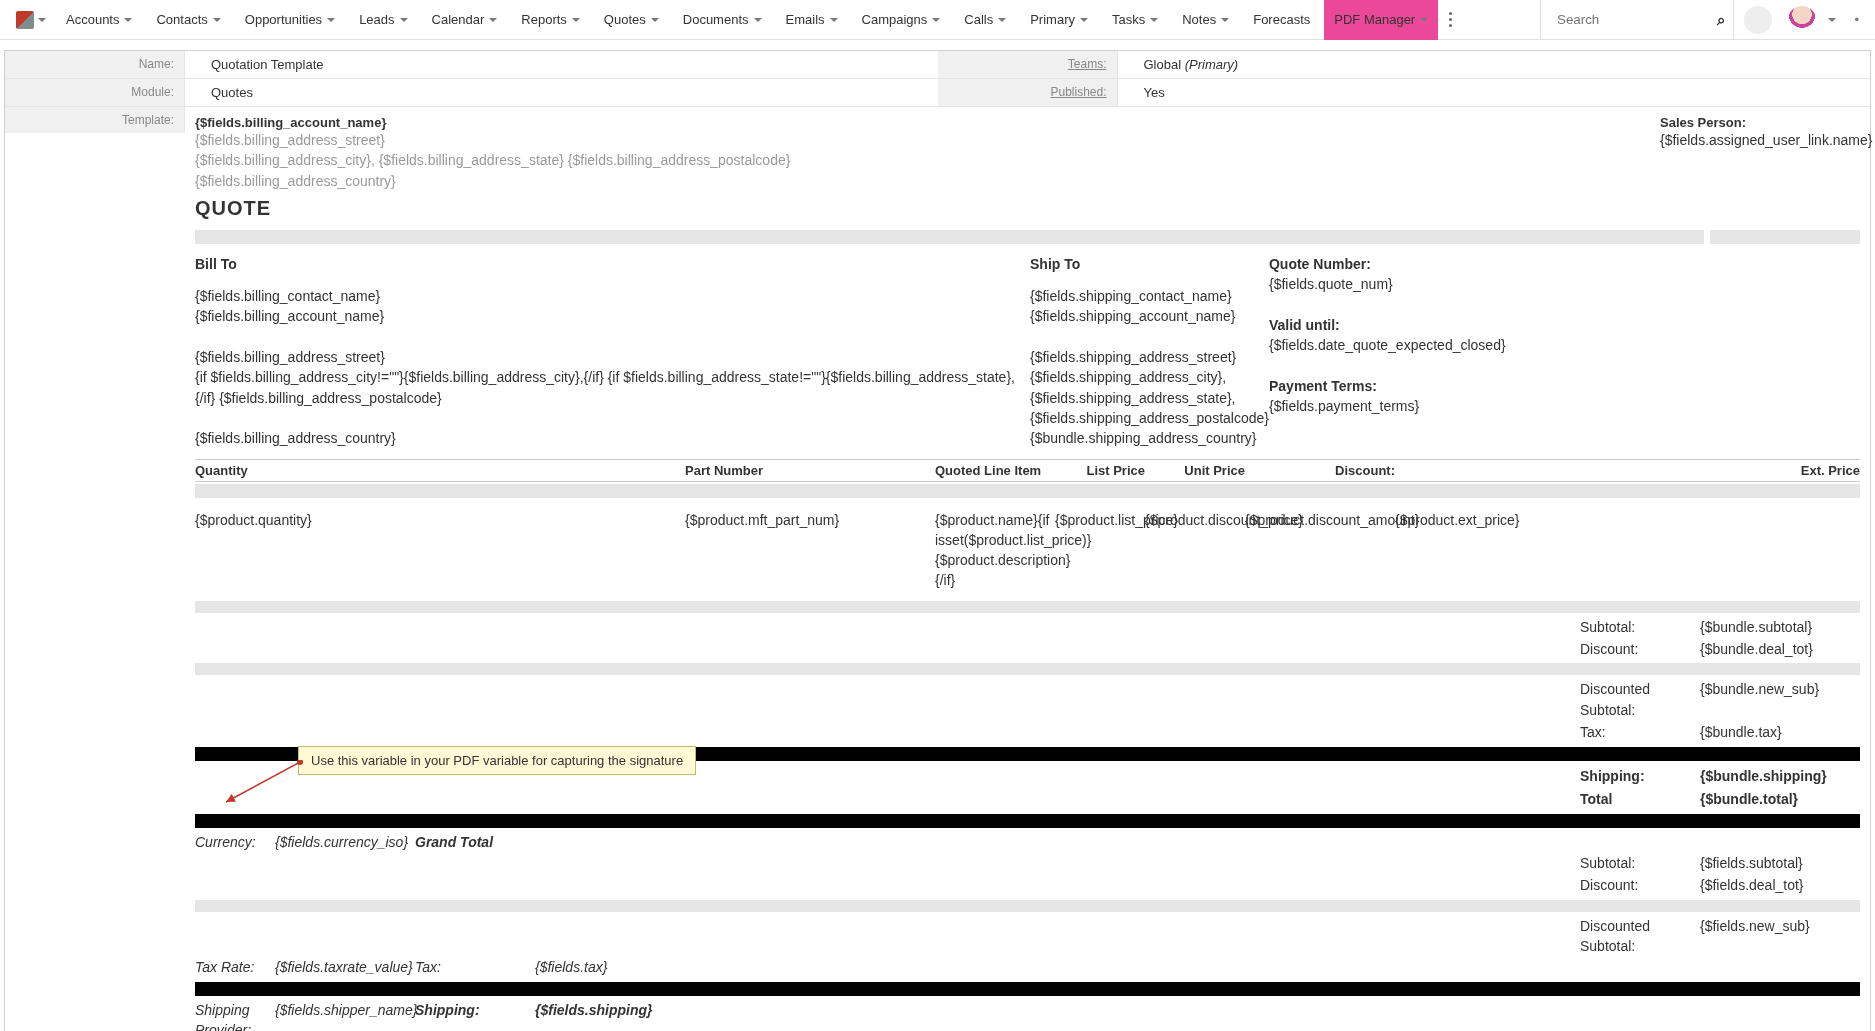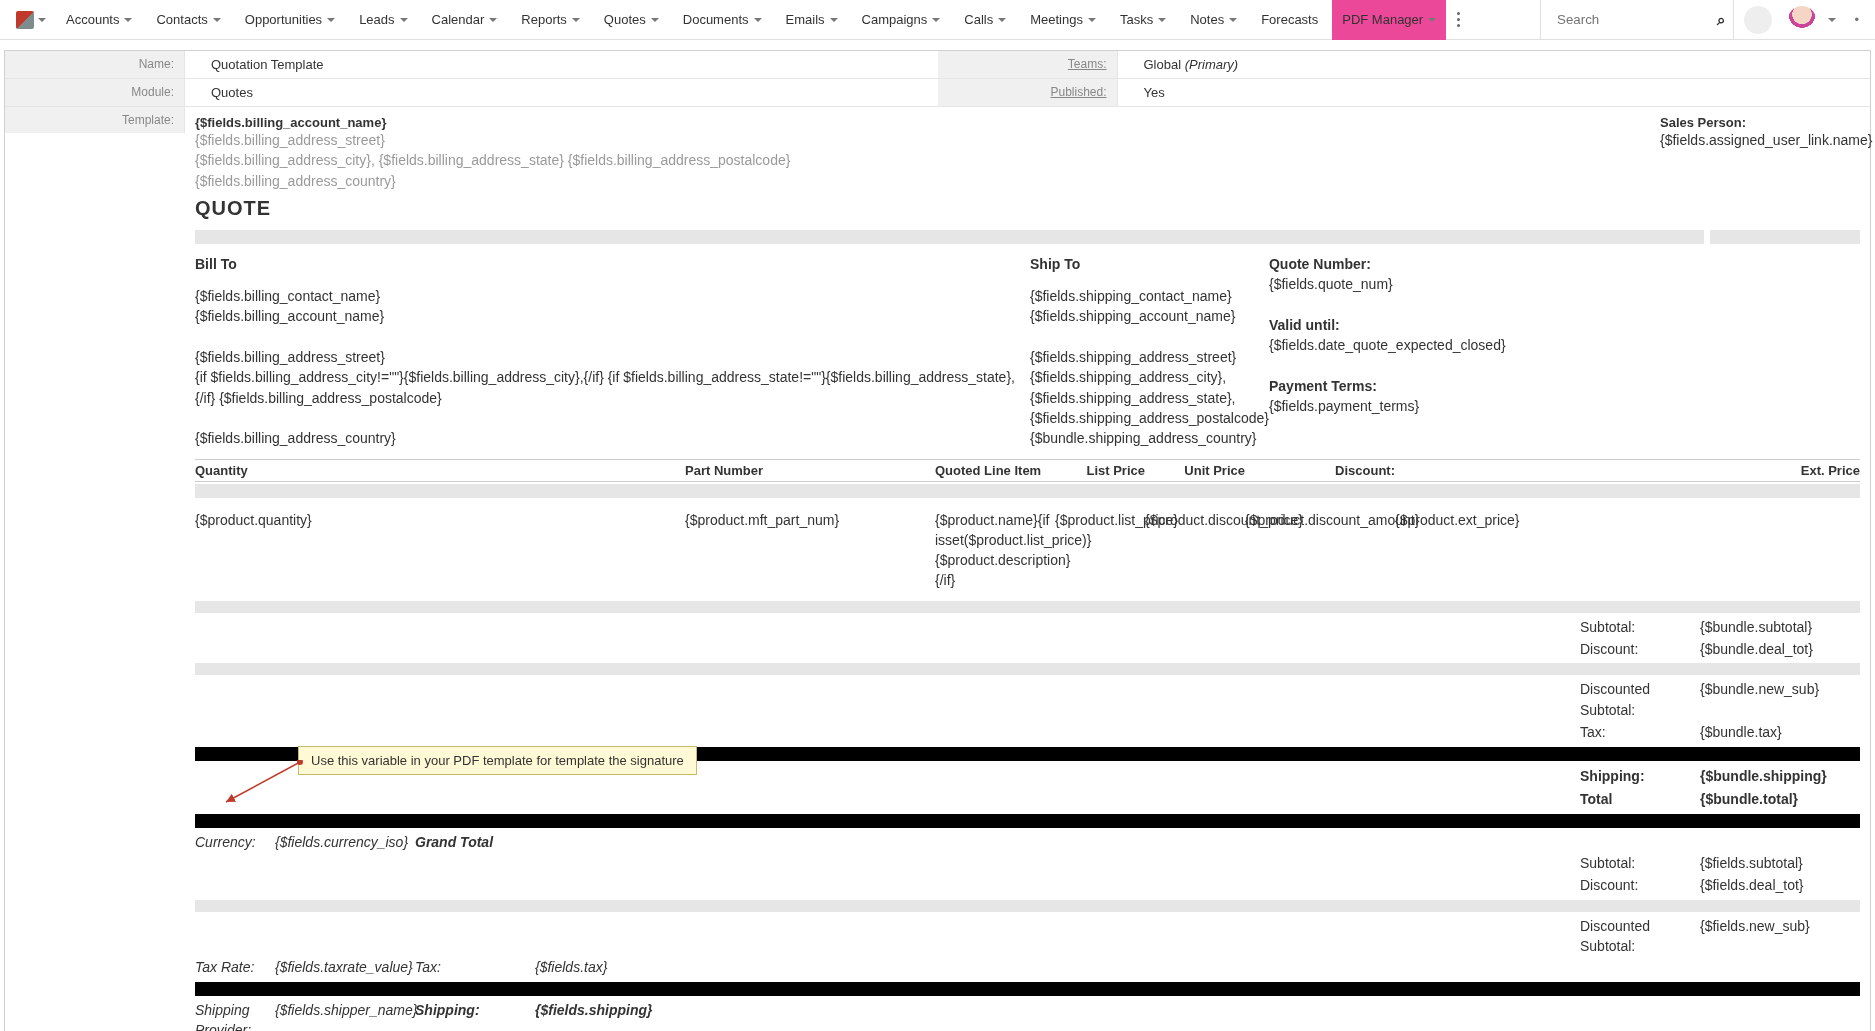--- a/index.html
+++ b/index.html
@@ -129,21 +129,21 @@
     </div>
   <div class="nav-item">
       <span>Campaigns</span>
       <div class="caret-down"></div>
     </div>
   <div class="nav-item">
       <span>Calls</span>
       <div class="caret-down"></div>
     </div>
   <div class="nav-item">
-      <span>Meetings</span>
+      <span>Primary</span>
       <div class="caret-down"></div>
     </div>
   <div class="nav-item">
       <span>Tasks</span>
       <div class="caret-down"></div>
     </div>
   <div class="nav-item">
       <span>Notes</span>
       <div class="caret-down"></div>
     </div>
@@ -350,21 +350,21 @@
       </div>
 
       <div class="sig-row">
         <span>[DS_BOX]</span>
       </div>
 
     </div>
   </div>
 </div>
 
-<div class="tooltip-box">Use this variable in your PDF template for template the signature</div>
+<div class="tooltip-box">Use this variable in your PDF variable for capturing the signature</div>
 <svg class="arrow-svg" width="90" height="50">
   <defs>
       <marker id="ah" markerWidth="8" markerHeight="8" refX="6" refY="3" orient="auto">
         <path d="M0,0 L6,3 L0,6 Z" fill="#c0392b"></path>
       </marker>
     </defs>
   <line x1="80" y1="2" x2="6" y2="42" stroke="#c0392b" stroke-width="1.5" marker-end="url(#ah)"></line>
   <circle cx="80" cy="2" r="3" fill="#c0392b"></circle>
 </svg>
 

